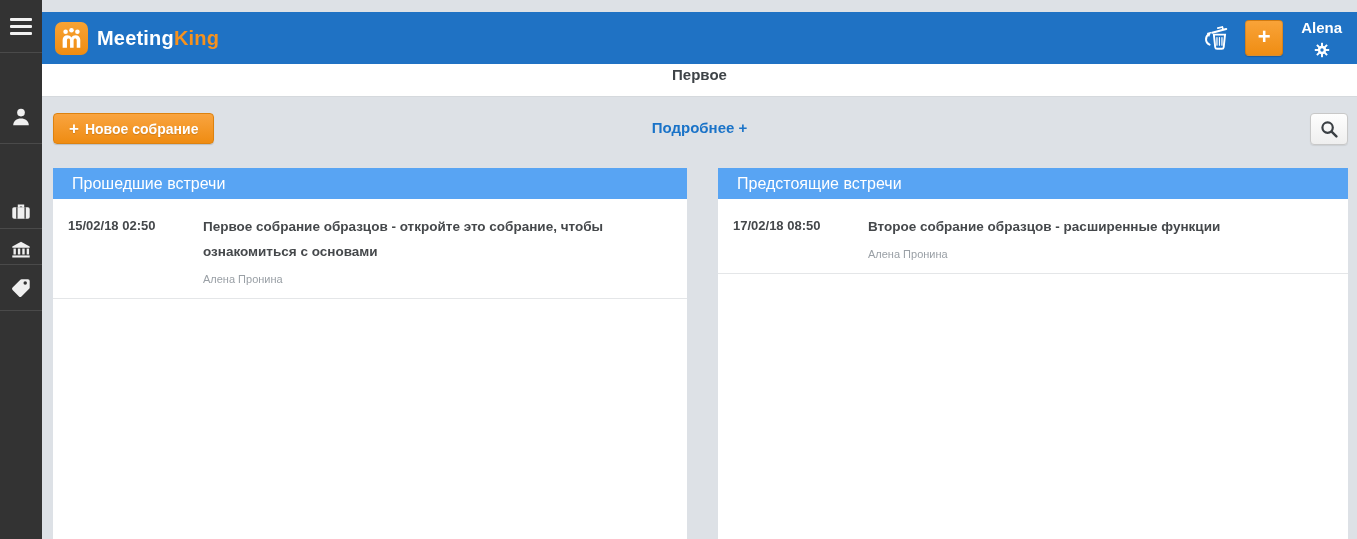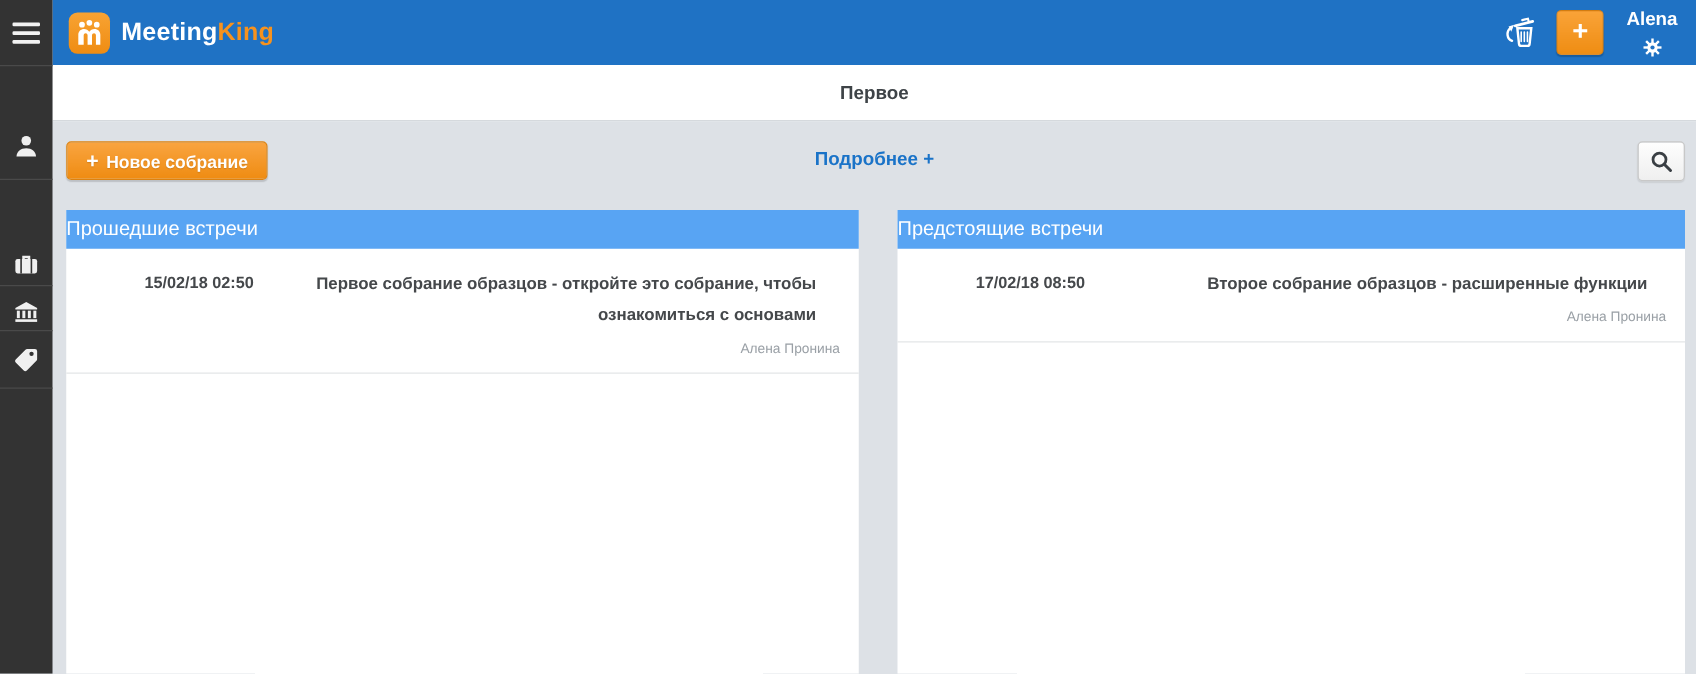--- a/index.html
+++ b/index.html
@@ -8,21 +8,21 @@
 
   
   .sidebar { position: absolute; left: 0; top: 0; width: 42px; height: 539px; background: #333333; z-index: 20; }
   .sb-divider { position: absolute; left: 0; width: 42px; height: 1px; background: #4a4a4a; }
   .hamburger { position: absolute; left: 0; top: 0; width: 42px; height: 52px; display: flex; flex-direction: column; justify-content: center; align-items: center; gap: 4px; cursor: pointer; }
   .hamburger span { display: block; width: 22px; height: 3px; background: #f2f2f2; border-radius: 1px; }
   .sb-icon { position: absolute; left: 10px; width: 22px; height: 22px; cursor: pointer; }
   .sb-icon svg { width: 22px; height: 22px; display: block; }
 
   
-  .topbar { position: absolute; left: 42px; top: 0; right: 0; height: 52px; background: #1f72c4; display: flex; align-items: center; z-index: 15; }
+  .topbar { position: absolute; left: 42px; top: 12px; right: 0; height: 52px; background: #1f72c4; display: flex; align-items: center; z-index: 15; }
   .brand { display: flex; align-items: center; margin-left: 13px; cursor: pointer; }
   .logo-sq { width: 33px; height: 33px; border-radius: 7px; background: linear-gradient(#f8a333, #ef8c12); display: flex; align-items: center; justify-content: center; }
   .logo-sq svg { width: 27px; height: 27px; display: block; }
   .brand-text { margin-left: 9px; font-size: 20px; font-weight: bold; letter-spacing: .2px; }
   .brand-text .w { color: #ffffff; }
   .brand-text .o { color: #f6921e; }
   .topbar-right { margin-left: auto; display: flex; align-items: center; padding-right: 15px; }
   .trash-btn { width: 34px; height: 34px; cursor: pointer; margin-right: 12px; }
   .trash-btn svg { width: 34px; height: 34px; display: block; }
   .add-btn { width: 38px; height: 36px; border-radius: 4px; background: linear-gradient(#f9a338, #ef8d13); border: 1px solid rgba(0,0,0,.12); color: #fff; font-size: 22px; font-weight: bold; line-height: 32px; text-align: center; cursor: pointer; box-shadow: 0 1px 1px rgba(0,0,0,.2); margin-right: 18px; }
@@ -43,22 +43,22 @@
   .btn-new .plus { font-size: 17px; margin-right: 6px; }
   .btn-google { height: 31px; margin-left: 10px; padding: 0 11px; background: linear-gradient(#fefefe, #efefef); border: 1px solid #c8c8c8; border-radius: 4px; color: #3c4043; font-size: 15px; display: flex; align-items: center; gap: 6px; cursor: pointer; box-shadow: 0 1px 1px rgba(0,0,0,.08); }
   .btn-google svg { width: 18px; height: 18px; display: block; }
   .btn-search { margin-left: auto; width: 38px; height: 32px; background: linear-gradient(#fefefe, #efefef); border: 1px solid #c8c8c8; border-radius: 4px; display: flex; align-items: center; justify-content: center; cursor: pointer; box-shadow: 0 1px 1px rgba(0,0,0,.08); }
   .btn-search svg { width: 18px; height: 18px; display: block; }
 
   .panels { display: flex; gap: 31px; margin-top: 24px; flex: 1 1 auto; min-height: 0; }
   .panel { background: #ffffff; display: flex; flex-direction: column; }
   .panel.left { flex: 0 0 634px; }
   .panel.right { flex: 1 1 auto; }
-  .panel-header { flex: 0 0 31px; background: #58a4f3; color: #ffffff; font-size: 16px; line-height: 31px; padding: 0 0; white-space: nowrap; overflow: hidden; }
-  .meeting-row { display: flex; padding: 17px 15px 13px 15px; border-bottom: 1px solid #e4e6e8; cursor: pointer; text-align: right; }
+  .panel-header { flex: 0 0 31px; background: #58a4f3; color: #ffffff; font-size: 16px; line-height: 31px; padding: 0 19px; white-space: nowrap; overflow: hidden; }
+  .meeting-row { display: flex; padding: 17px 15px 13px 15px; border-bottom: 1px solid #e4e6e8; cursor: pointer; }
   .m-date { flex: 0 0 135px; font-size: 13px; font-weight: bold; color: #45484b; padding-top: 2px; }
   .m-main { flex: 1 1 auto; min-width: 0; }
   .m-title { font-size: 13.5px; font-weight: bold; color: #45484b; line-height: 25px; max-width: 450px; margin-top: -2px; }
   .m-org { font-size: 11px; color: #9aa0a6; margin-top: 9px; }
 </style>
 </head>
 <body>
 
 <div class="sidebar">
   <div class="hamburger">

